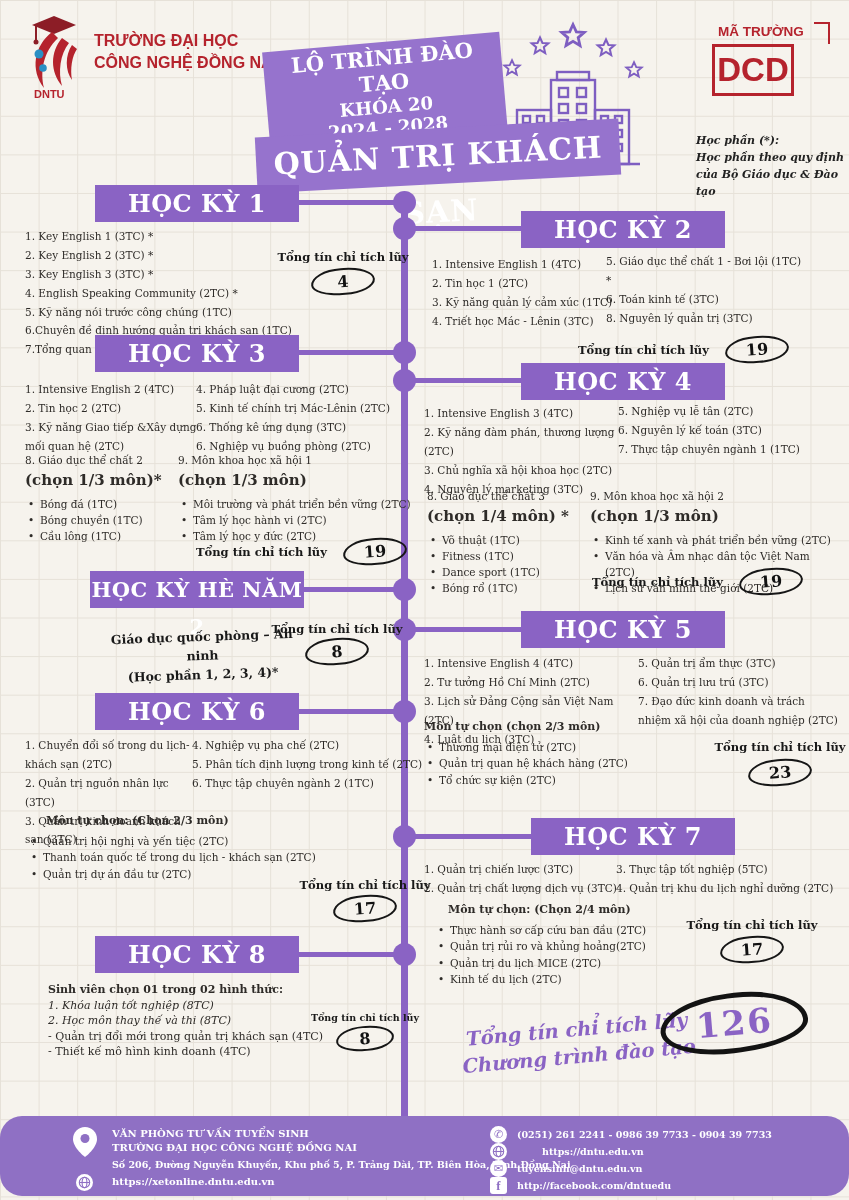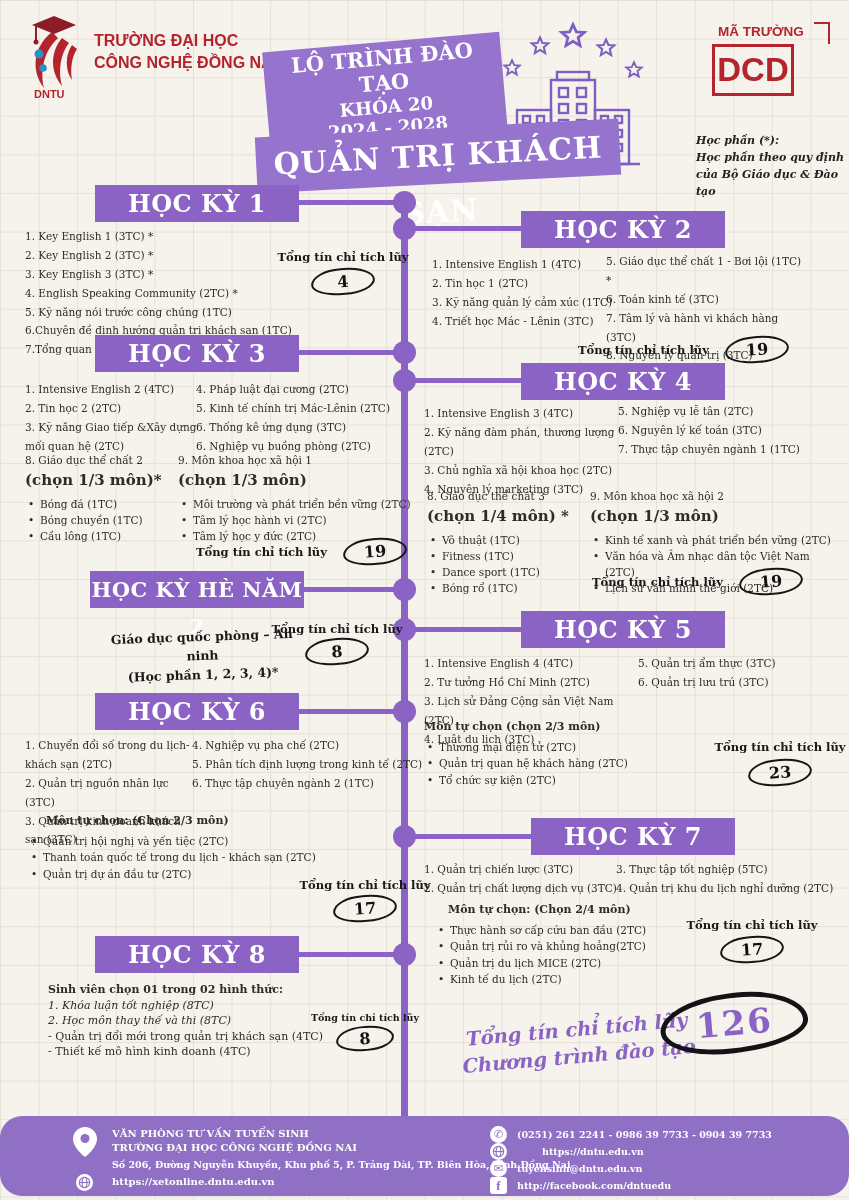--- a/index.html
+++ b/index.html
@@ -193,21 +193,20 @@
   <div class="sem-h" style="left:521px;top:211px;">HỌC KỲ 2</div>
   <div class="course-list" style="left:432px;top:255px;width:182px;">
       <div>1. Intensive English 1 (4TC)</div>
       <div>2. Tin học 1 (2TC)</div>
       <div>3. Kỹ năng quản lý cảm xúc (1TC)</div>
       <div>4. Triết học Mác - Lênin (3TC)</div>
     </div>
   <div class="course-list" style="left:606px;top:252px;width:200px;">
       <div>5. Giáo dục thể chất 1 - Bơi lội (1TC) *</div>
       <div>6. Toán kinh tế (3TC)</div>
-      <div>7. Tâm lý và hành vi khách hàng (3TC)</div>
       <div>8. Nguyên lý quản trị (3TC)</div>
     </div>
   <div class="credit row" style="left:578px;top:336px;">
     <span class="clbl">Tổng tín chỉ tích lũy</span>
     <span class="oval">19</span>
   </div>
 
   <div class="sem-h" style="left:95px;top:335px;">HỌC KỲ 3</div>
   <div class="course-list" style="left:25px;top:380px;width:172px;">
       <div>1. Intensive English 2 (4TC)</div>
@@ -292,20 +291,21 @@
   <div class="sem-h" style="left:521px;top:611px;">HỌC KỲ 5</div>
   <div class="course-list" style="left:424px;top:654px;width:222px;">
       <div>1. Intensive English 4 (4TC)</div>
       <div>2. Tư tưởng Hồ Chí Minh (2TC)</div>
       <div>3. Lịch sử Đảng Cộng sản Việt Nam (2TC)</div>
       <div>4. Luật du lịch (3TC)</div>
     </div>
   <div class="course-list" style="left:638px;top:654px;width:200px;">
       <div>5. Quản trị ẩm thực (3TC)</div>
       <div>6. Quản trị lưu trú (3TC)</div>
+      <div>7. Đạo đức kinh doanh và trách nhiệm xã hội của doanh nghiệp (2TC)</div>
     </div>
   <div class="group" style="left:424px;top:718px;width:280px;">
     <div class="g-title-b">Môn tự chọn (chọn 2/3 môn)</div>
     <div>
         <div class="oi">Thương mại điện tử (2TC)</div>
         <div class="oi">Quản trị quan hệ khách hàng (2TC)</div>
         <div class="oi">Tổ chức sự kiện (2TC)</div>
       </div>
   </div>
   <div class="credit col" style="left:700px;top:740px;width:160px;gap:5px;">

